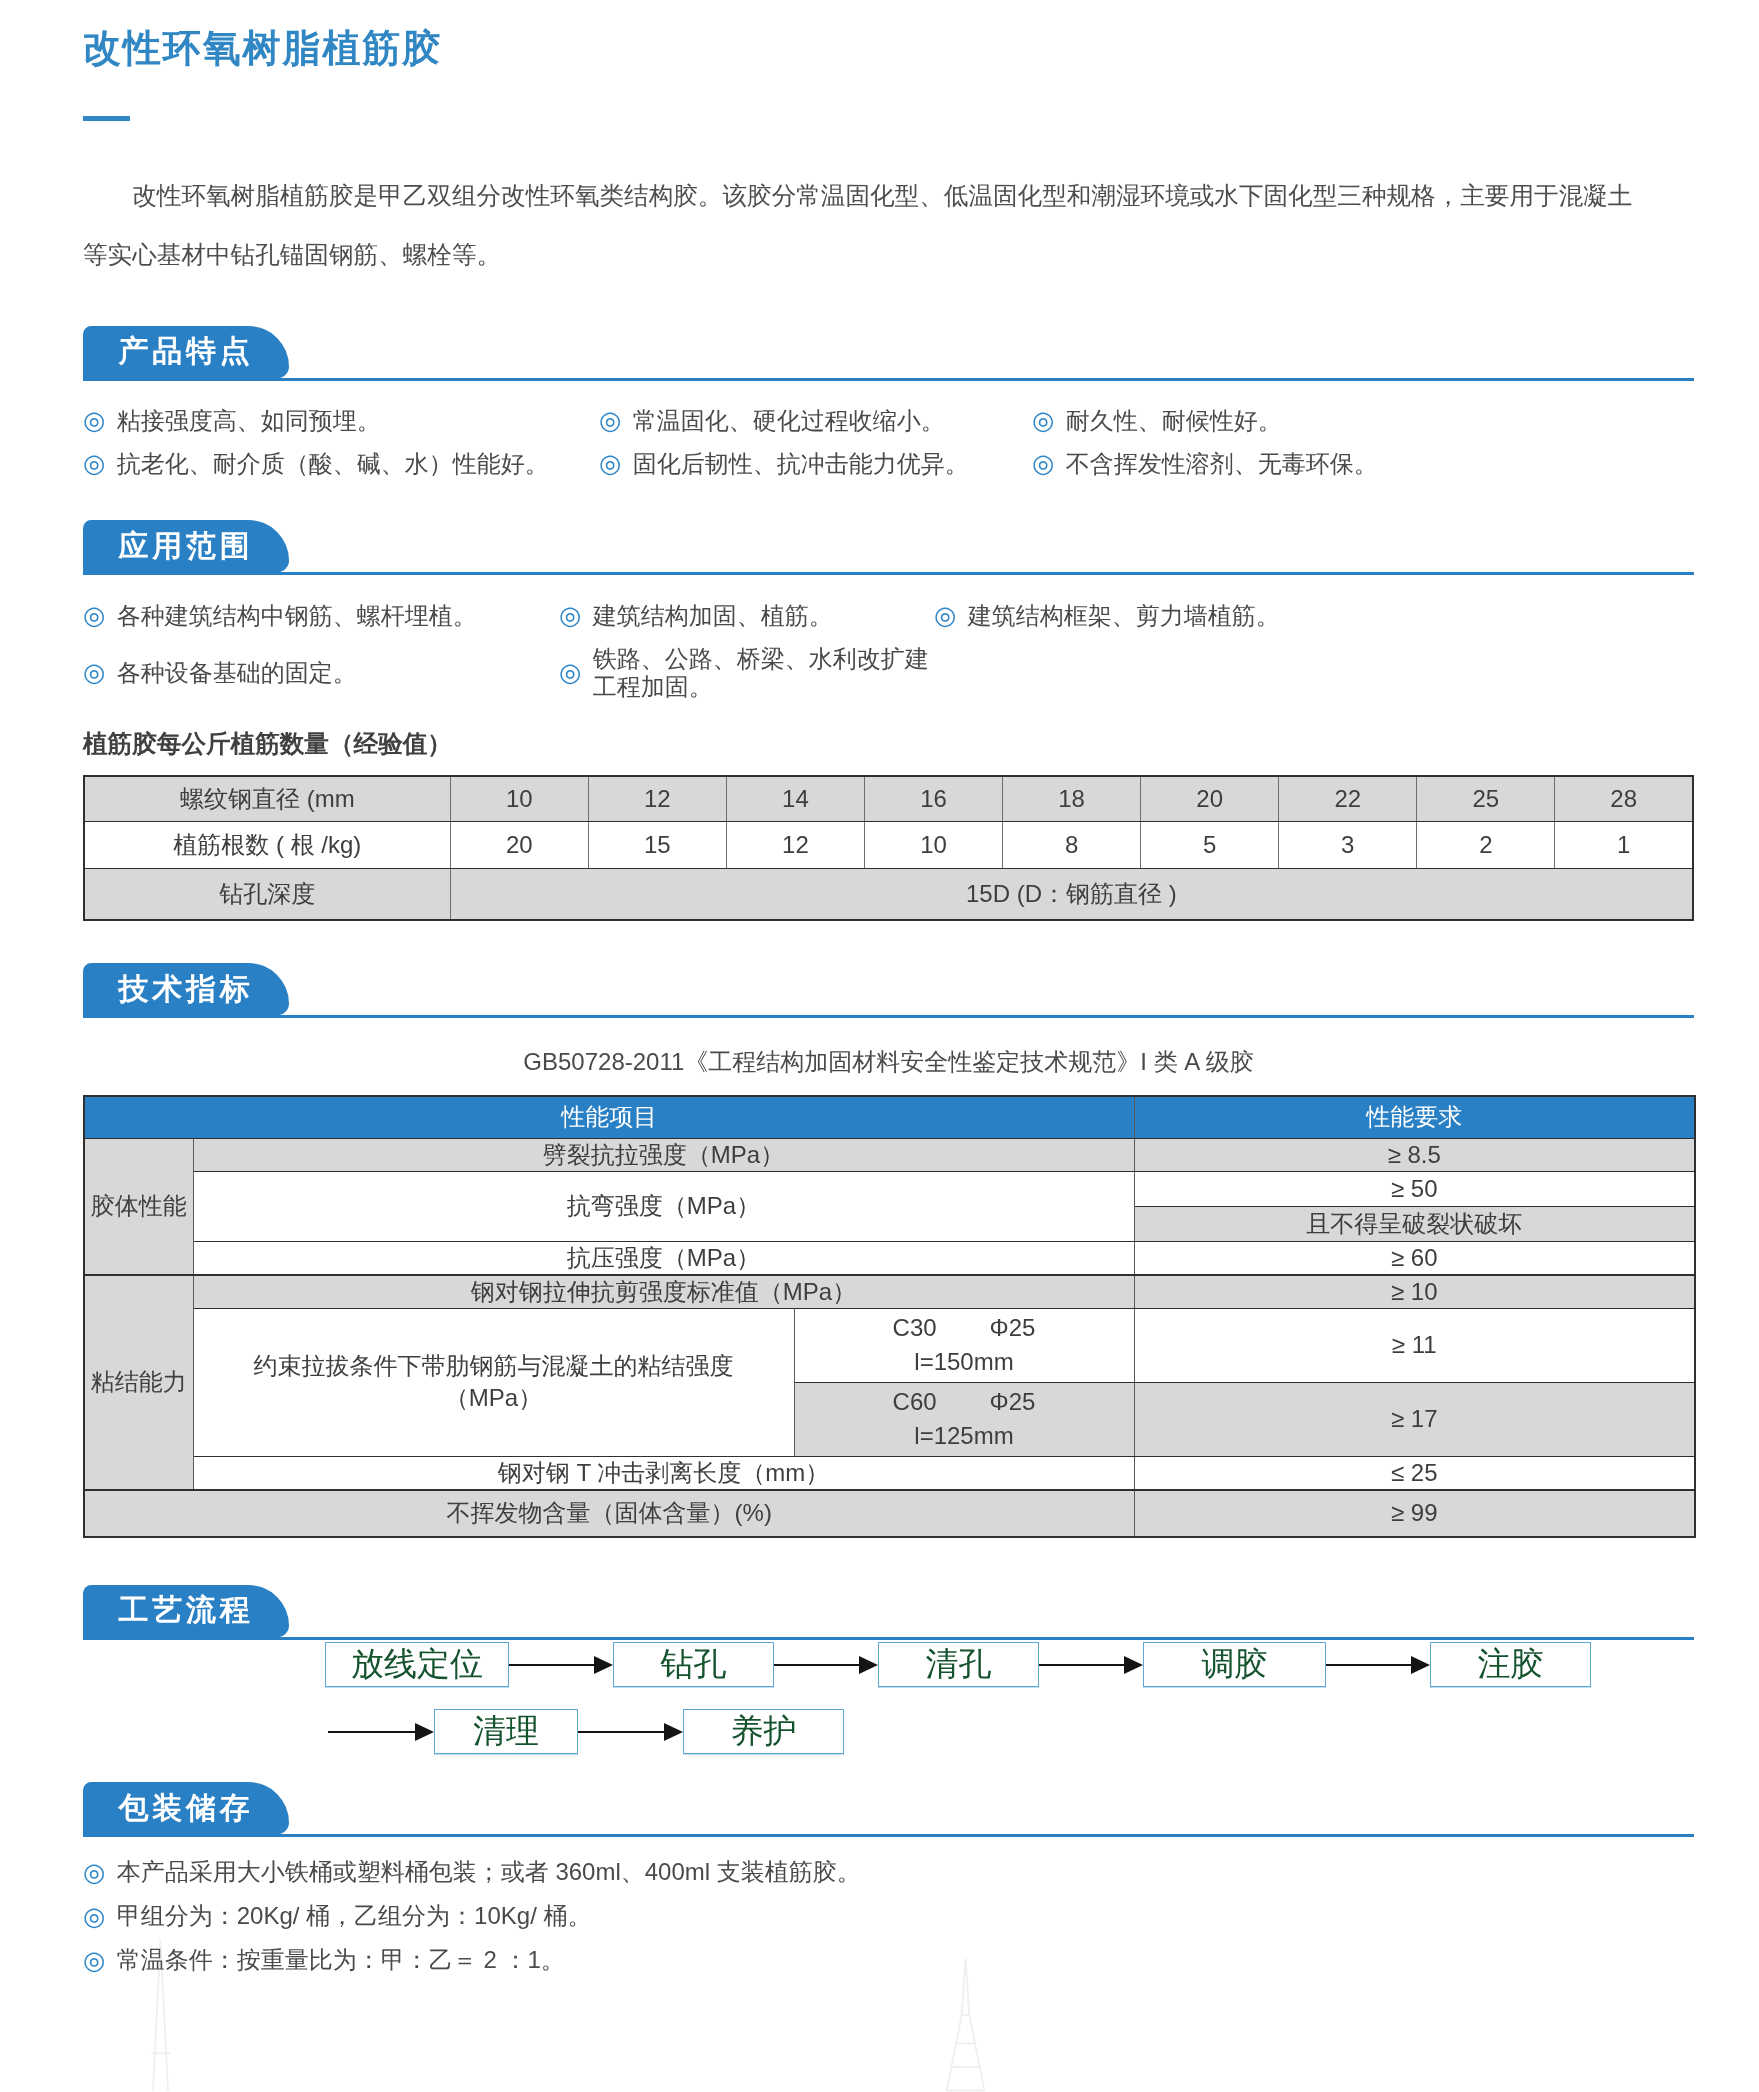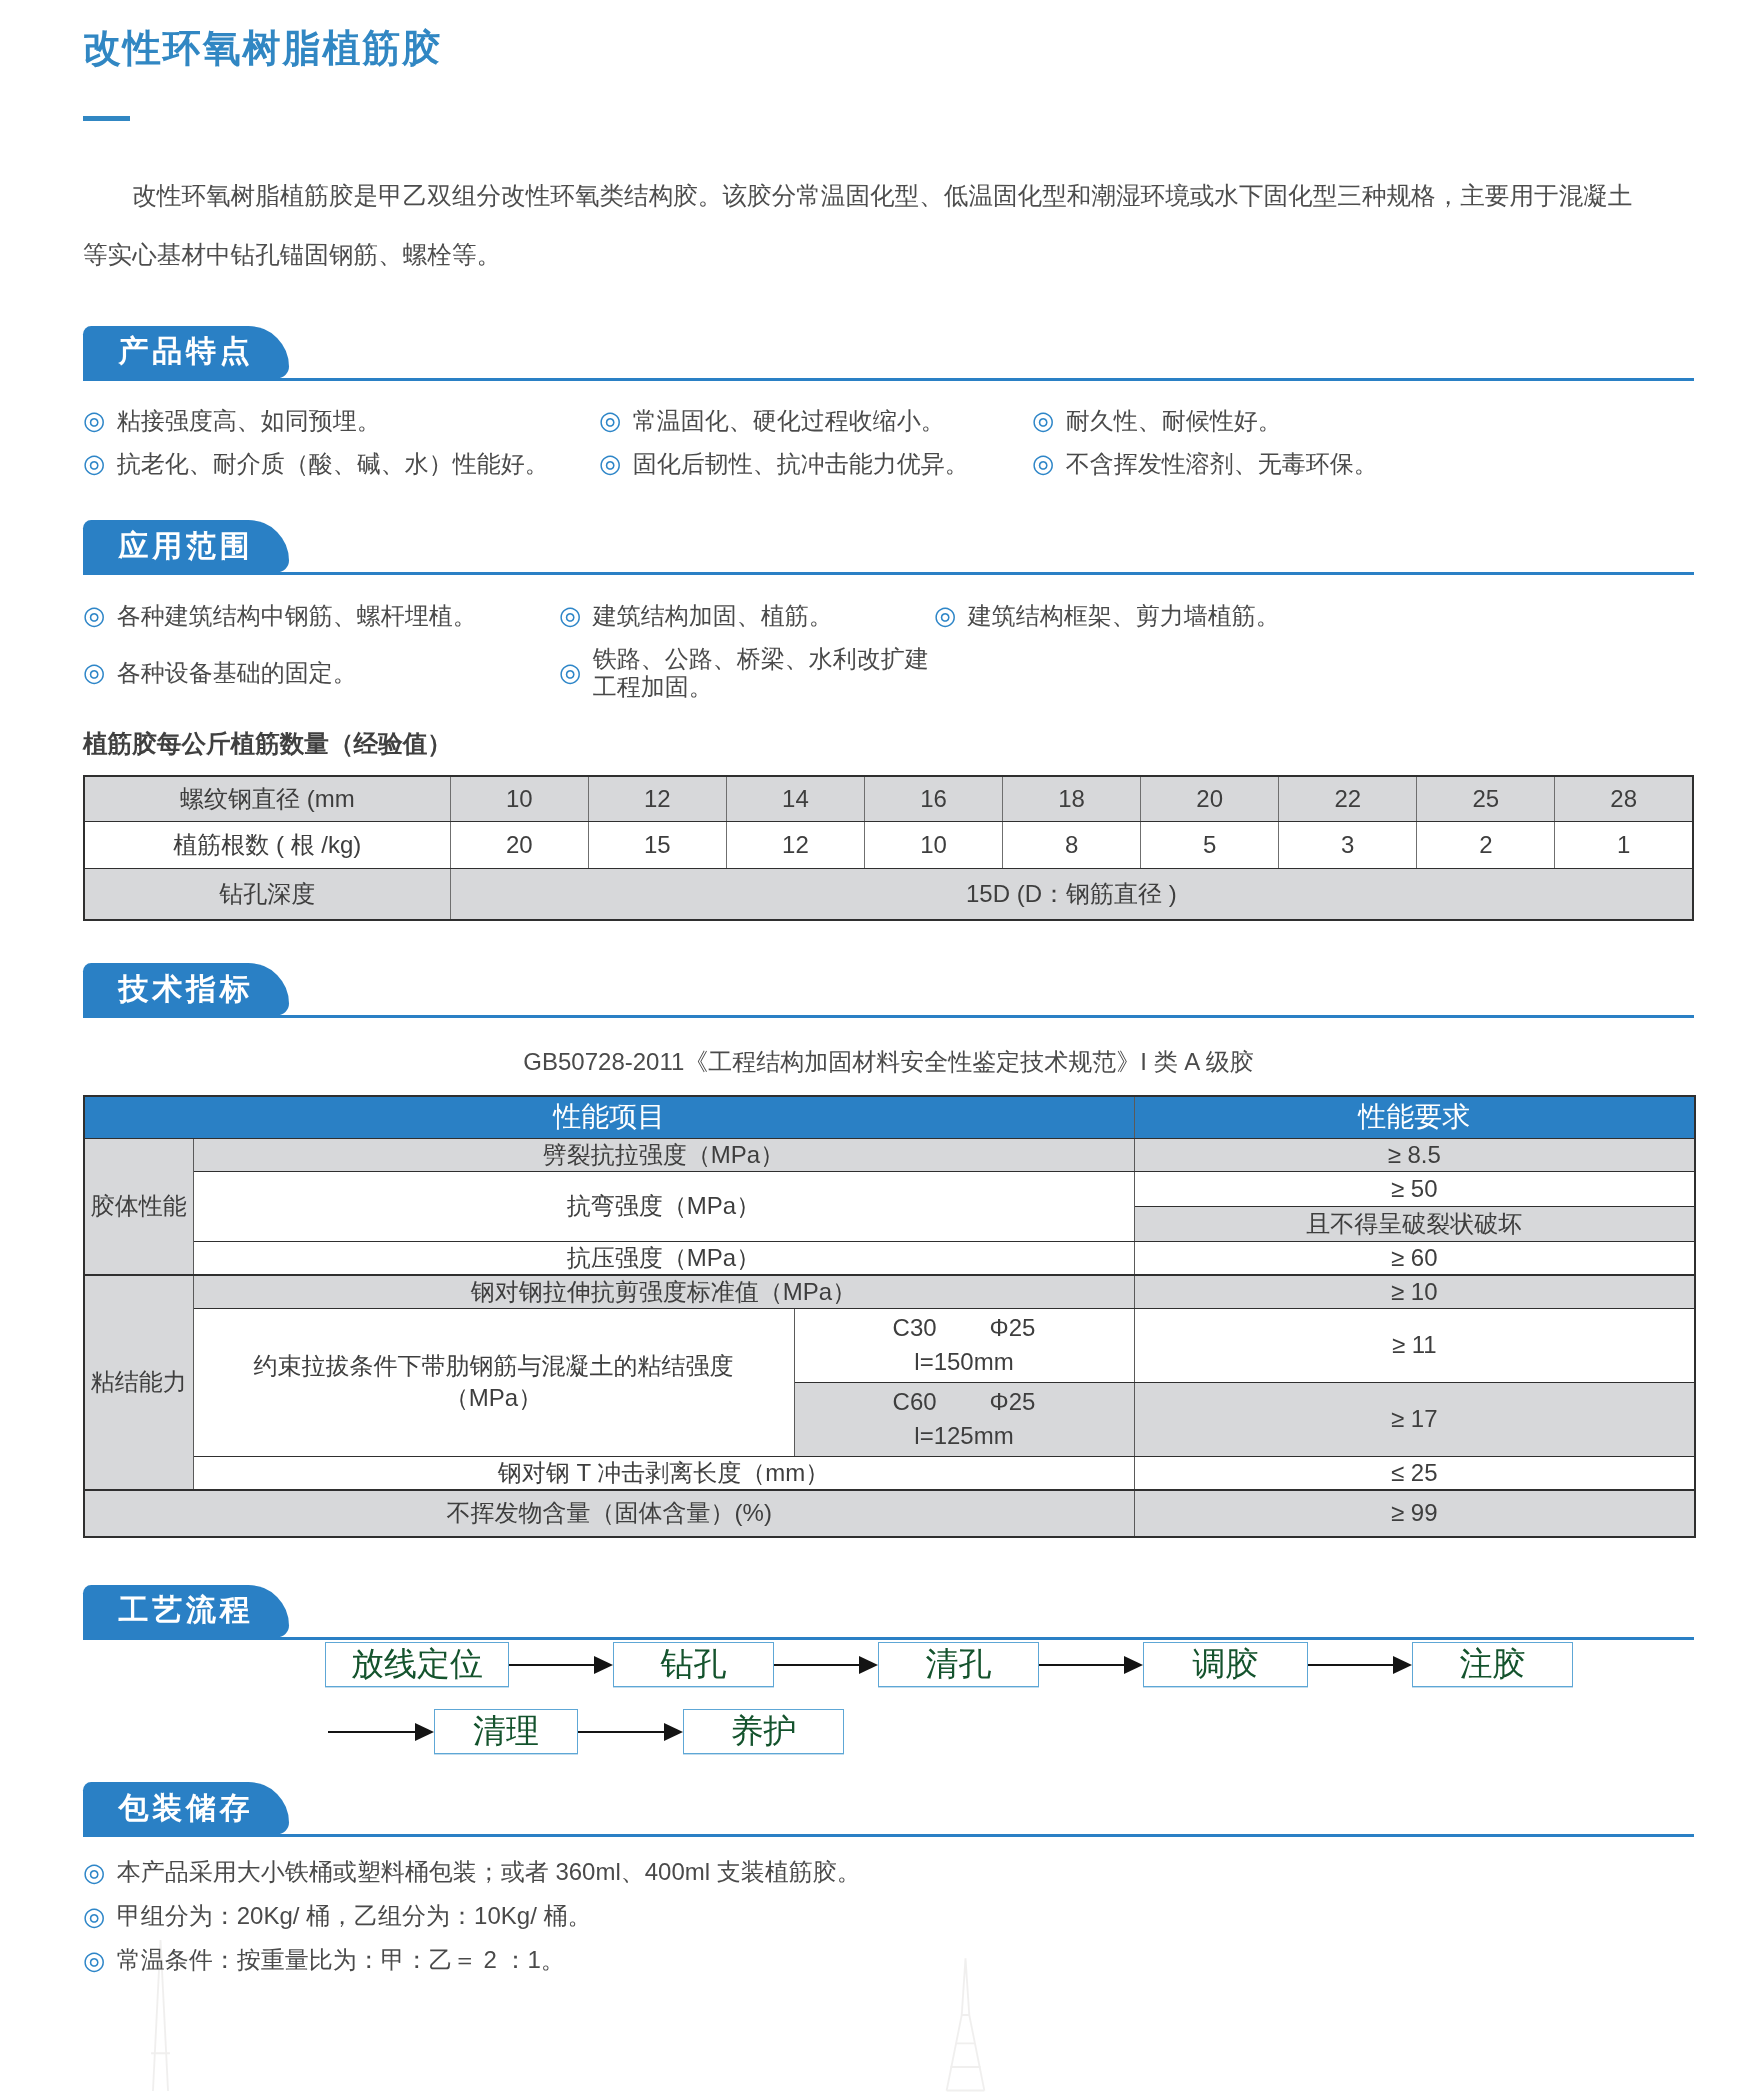--- a/index.html
+++ b/index.html
@@ -46,40 +46,40 @@
   .rebar tr.r3 td{height:52px;}
   .bg-g{background:var(--row-gray);}
   .bg-w{background:#ffffff;}
 
   
   .standard{margin-top:28px;text-align:center;font-size:24px;color:#4a4a4a;}
   .tech{margin-top:17px;width:1611px;border:2.8px solid var(--line-dark);font-size:24px;color:#3e3e3e;}
   .tech th,.tech td{border:0.9px solid var(--line-mid);border-top-width:1.9px;border-bottom-width:1.9px;
                     border-top-color:var(--line-dark);border-bottom-color:var(--line-dark);
                     text-align:center;vertical-align:middle;font-weight:normal;}
-  .tech th{background:var(--accent);color:#fff;height:42px;font-size:28px;}
+  .tech th{background:var(--accent);color:#fff;height:42px;font-size:24px;}
   .tech td.req{border-left:1.9px solid var(--line-dark);}
   .tech th.req{border-left:1.9px solid #1c5e94;}
   .tech tr.hs td{height:35px;}
   .tech tr.hm td{height:30px;}
   .tech tr.hd td{height:74px;}
   .tech tr.hl td{height:47px;}
   .tech tr.heavy td{border-top:2.8px solid var(--line-dark);}
   .grp{background:var(--row-gray);line-height:38px;}
   .spec-line{display:flex;justify-content:center;gap:53px;}
   .spec{line-height:34px;}
 
   
   .flow-label{margin-top:17px;font-size:28px;color:#4d4d4d;}
   .flow-row{display:flex;align-items:center;}
   .flow-row.one{margin-top:2.8px;margin-left:242px;}
   .flow-row.two{margin-top:22px;margin-left:245px;}
   .fbox{height:45px;border:1.9px solid #5ea7d6;background:#fff;display:flex;align-items:center;justify-content:center;
         font-size:33px;color:#14532d;box-shadow:0 0.9px 0 #bcd9ec;}
-  .fbox.w194{width:184px;} .fbox.w170{width:161px;} .fbox.w174{width:165px;} .fbox.w167{width:144px;}
+  .fbox.w194{width:184px;} .fbox.w170{width:161px;} .fbox.w174{width:183px;} .fbox.w167{width:144px;}
   .arrow{display:flex;align-items:center;width:104px;flex:0 0 auto;}
   .arrow.w112{width:106px;} .arrow.w111{width:105px;}
   .arrow .shaft{flex:1;height:2.8px;background:#141414;}
   .arrow .head{width:0;height:0;border-left:19px solid #141414;border-top:9.5px solid transparent;border-bottom:9.5px solid transparent;}
 
   
   .pack-list{margin-top:21px;display:flex;flex-direction:column;gap:16px;font-size:24px;color:#4a4a4a;}
 
   
   .watermark{position:absolute;opacity:0.12;pointer-events:none;}

